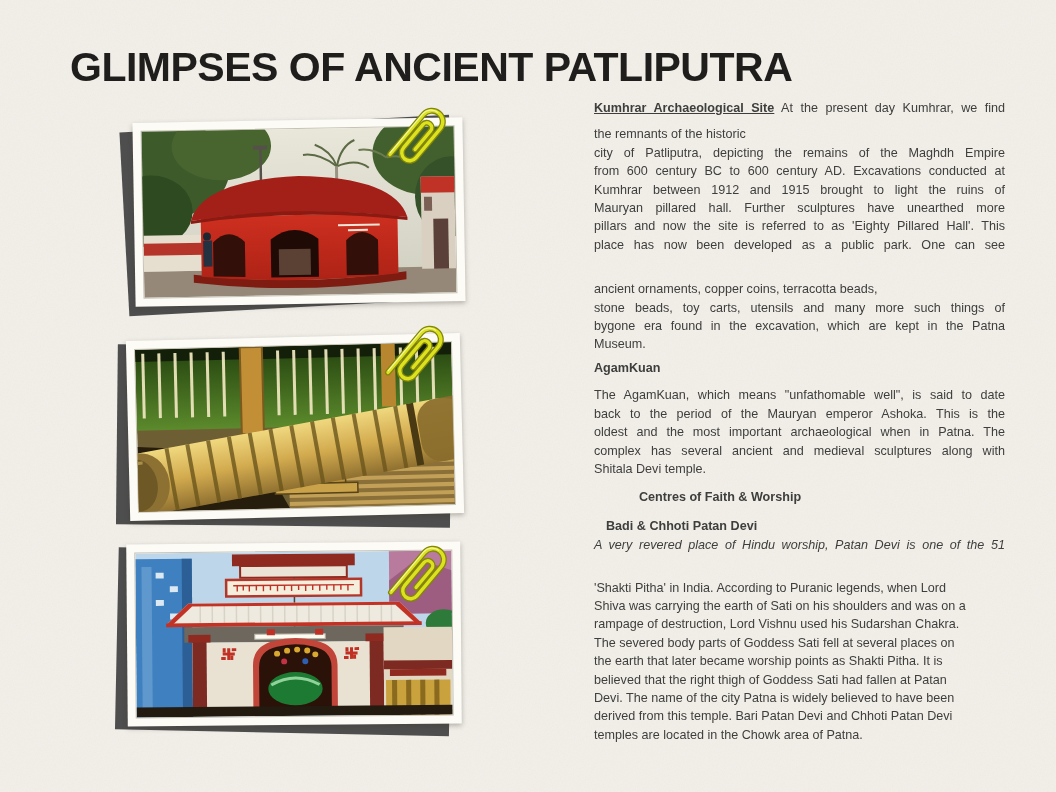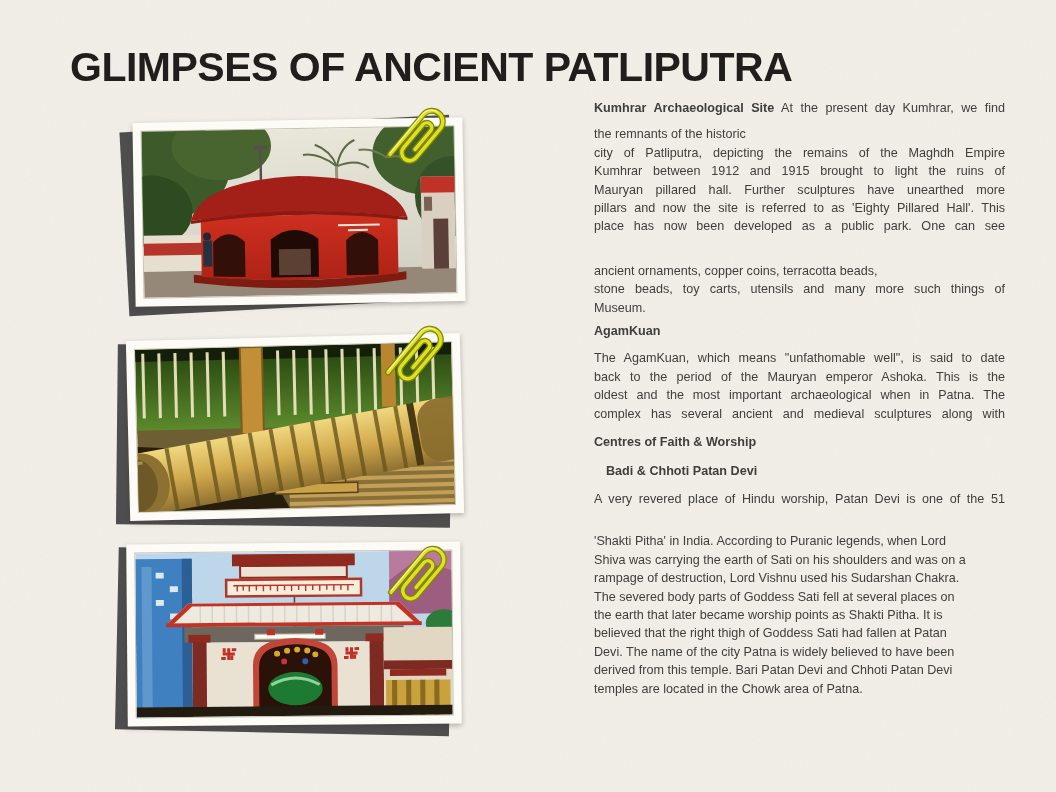--- a/index.html
+++ b/index.html
@@ -8,21 +8,21 @@
   .texture{position:absolute;left:0;top:0;width:1056px;height:792px;pointer-events:none;z-index:0;}
 
   .title{position:absolute;left:70px;top:44px;margin:0;z-index:3;
          font-size:41px;font-weight:700;letter-spacing:-0.5px;color:#1f1e1c;white-space:nowrap;}
 
   .article{position:absolute;left:594px;top:99px;width:411px;z-index:3;
            color:#3e3e3c;font-size:12.6px;line-height:18.4px;}
   .line{text-align:justify;}
   .line.stretch{text-align-last:justify;}
   .line.bold{font-weight:700;}
-  .line b{font-weight:700;}
+  .line b{font-weight:700;text-decoration:underline;}
 
   .polaroid{position:absolute;z-index:2;}
   .polaroid .shadow{position:absolute;left:0;top:0;right:0;bottom:0;background:#4e4e4e;}
   .polaroid .frame{position:absolute;left:0;top:0;right:0;bottom:0;background:#fcfbf6;
                    padding:8px;box-sizing:border-box;box-shadow:0 2px 5px rgba(60,55,45,.35);}
   .polaroid .frame svg{width:100%;height:100%;display:block;border:1px solid #c6c2b6;box-sizing:border-box;}
 
   #photo1{left:134px;top:120px;width:330px;height:184px;transform:rotate(-1deg);}
   #photo1 .shadow{transform:rotate(-2.1deg) translate(-10px,3px);}
   #photo2{left:128px;top:337px;width:334px;height:180px;transform:rotate(-1.4deg);}
@@ -301,35 +301,38 @@
       <path d="M12,72 L12,20 A11,11 0 0 1 34,20 L34,58 A8,8 0 0 1 18,58 L18,28 A5,5 0 0 1 28,28 L28,52" fill="none" stroke="#83860a" stroke-width="6" stroke-linecap="round"></path>
       <path d="M12,72 L12,20 A11,11 0 0 1 34,20 L34,58 A8,8 0 0 1 18,58 L18,28 A5,5 0 0 1 28,28 L28,52" fill="none" stroke="#dde21f" stroke-width="3.4" stroke-linecap="round"></path>
       <path d="M11,71 L11,20 A11,11 0 0 1 22,9" fill="none" stroke="#f6fbc9" stroke-width="1.2" opacity="0.8"></path>
     </svg>
   </div>
 
   <div class="article" id="article">
       <div class="line stretch"><b>Kumhrar Archaeological Site</b> At the present day Kumhrar, we find</div>
       <div class="line" style="margin-top: 8px;">the remnants of the historic</div>
       <div class="line stretch">city of Patliputra, depicting the remains of the Maghdh Empire</div>
+      <div class="line stretch">from 600 century BC to 600 century AD. Excavations conducted at</div>
       <div class="line stretch">Kumhrar between 1912 and 1915 brought to light the ruins of</div>
       <div class="line stretch">Mauryan pillared hall. Further sculptures have unearthed more</div>
       <div class="line stretch">pillars and now the site is referred to as 'Eighty Pillared Hall'. This</div>
       <div class="line stretch">place has now been developed as a public park. One can see</div>
       <div class="line" style="margin-top: 26px;">ancient ornaments, copper coins, terracotta beads,</div>
       <div class="line stretch">stone beads, toy carts, utensils and many more such things of</div>
+      <div class="line stretch">bygone era found in the excavation, which are kept in the Patna</div>
       <div class="line">Museum.</div>
       <div class="line bold" style="margin-top: 5px;">AgamKuan</div>
       <div class="line stretch" style="margin-top: 9px;">The AgamKuan, which means "unfathomable well", is said to date</div>
       <div class="line stretch">back to the period of the Mauryan emperor Ashoka. This is the</div>
       <div class="line stretch">oldest and the most important archaeological when in Patna. The</div>
       <div class="line stretch">complex has several ancient and medieval sculptures along with</div>
-      <div class="line bold" style="margin-top: 10px;">Centres of Faith &amp; Worship</div>
+      <div class="line">Shitala Devi temple.</div>
+      <div class="line bold" style="margin-top: 10px; margin-left: 45px;">Centres of Faith &amp; Worship</div>
       <div class="line bold" style="margin-top: 10px; padding-left: 12px;">Badi &amp; Chhoti Patan Devi</div>
-      <div class="line stretch" style="margin-top: 10px;">A very revered place of Hindu worship, Patan Devi is one of the 51</div>
+      <div class="line stretch" style="margin-top: 1px; font-style: italic;">A very revered place of Hindu worship, Patan Devi is one of the 51</div>
       <div class="line" style="margin-top: 24px;">'Shakti Pitha' in India. According to Puranic legends, when Lord</div>
       <div class="line">Shiva was carrying the earth of Sati on his shoulders and was on a</div>
       <div class="line">rampage of destruction, Lord Vishnu used his Sudarshan Chakra.</div>
       <div class="line">The severed body parts of Goddess Sati fell at several places on</div>
       <div class="line">the earth that later became worship points as Shakti Pitha. It is</div>
       <div class="line">believed that the right thigh of Goddess Sati had fallen at Patan</div>
       <div class="line">Devi. The name of the city Patna is widely believed to have been</div>
       <div class="line">derived from this temple. Bari Patan Devi and Chhoti Patan Devi</div>
       <div class="line">temples are located in the Chowk area of Patna.</div>
     </div>

